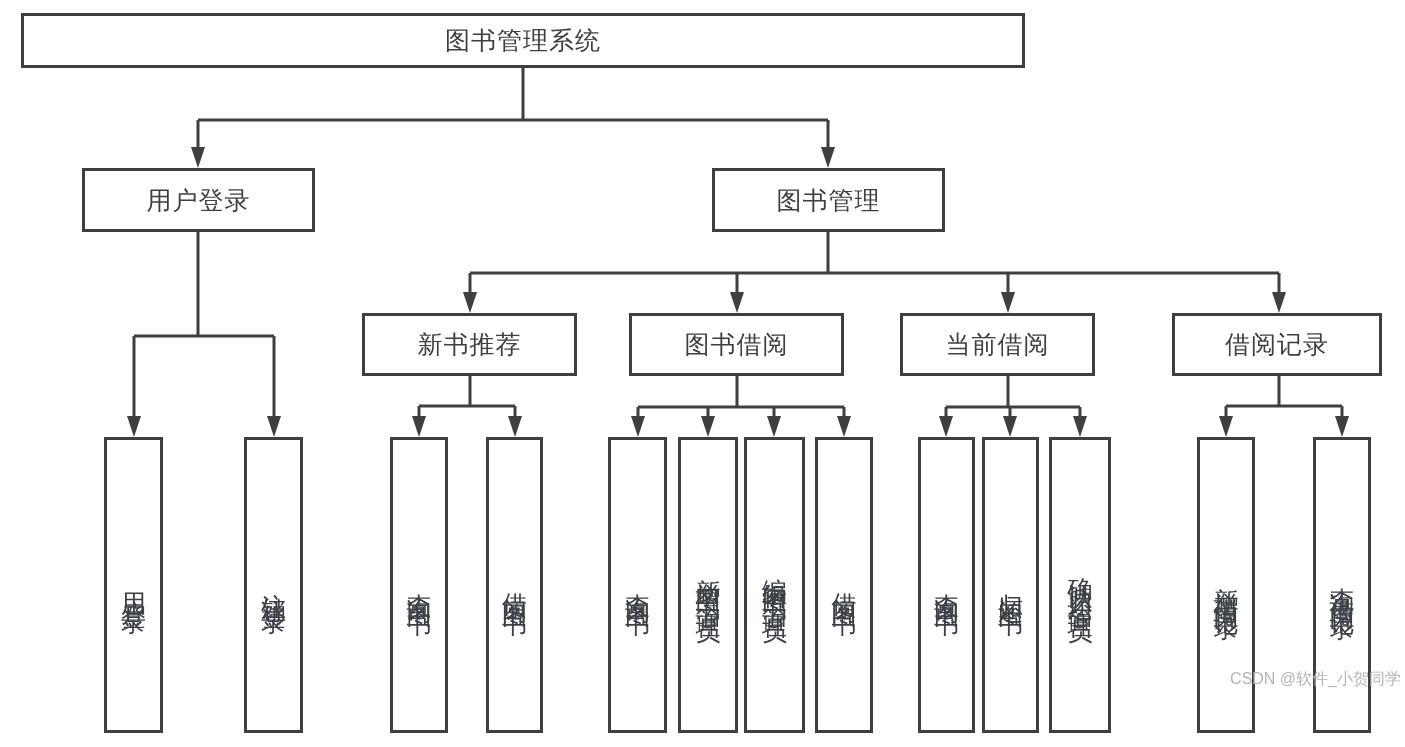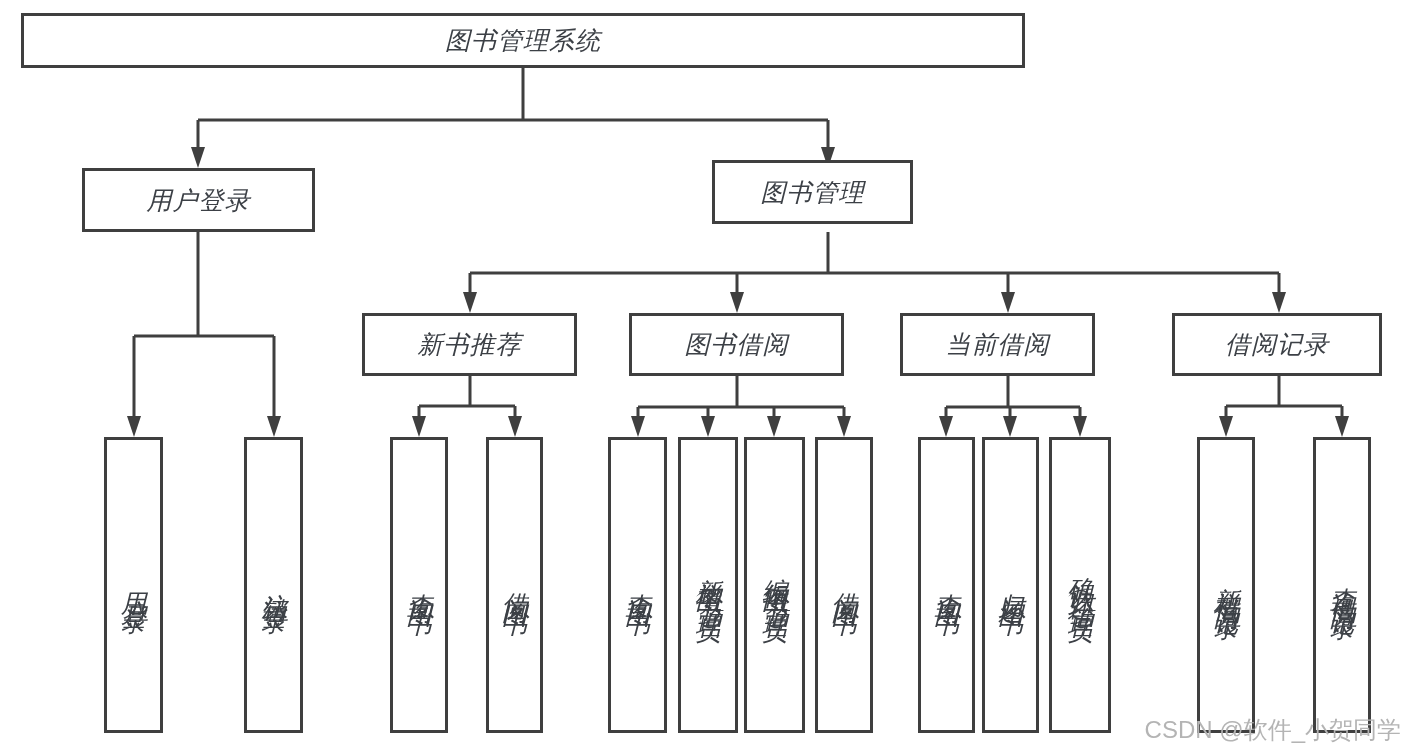--- a/index.html
+++ b/index.html
@@ -21,40 +21,39 @@
   }
   .node{
     position:absolute;
     box-sizing:border-box;
     background:#ffffff;
     border:3px solid var(--line);
     display:flex;
     align-items:center;
     justify-content:center;
     color:var(--text);
-    font-style:italic;
   }
   .node.h span{
     font-size:25px;
     letter-spacing:1px;
     white-space:nowrap;
   }
   .node.v span{
     writing-mode:vertical-rl;
     text-orientation:mixed;
     font-size:25px;
     letter-spacing:6px;
     line-height:1;
     white-space:nowrap;
   }
   #watermark{
     position:absolute;
     right:4px;
-    top:714px;
-    font-size:24px;
+    top:669px;
+    font-size:16px;
     color:var(--watermark);
     white-space:nowrap;
   }
 </style>
 </head>
 <body>
 
 <div id="stage">
 
   <svg id="connectors" viewBox="0 0 1405 747" xmlns="http://www.w3.org/2000/svg">
@@ -114,21 +113,21 @@
     </g>
   </svg>
 
   <div class="node h" style="left:21px;top:13px;width:1004px;height:55px">
     <span>图书管理系统</span>
   </div>
 
   <div class="node h" style="left:82px;top:168px;width:233px;height:64px">
     <span>用户登录</span>
   </div>
-  <div class="node h" style="left:712px;top:160px;width:201px;height:64px">
+  <div class="node h" style="left:712px;top:168px;width:233px;height:64px">
     <span>图书管理</span>
   </div>
 
   <div class="node h" style="left:629px;top:313px;width:215px;height:63px">
     <span>图书借阅</span>
   </div>
   <div class="node h" style="left:362px;top:313px;width:215px;height:63px">
     <span>新书推荐</span>
   </div>
   <div class="node h" style="left:900px;top:313px;width:195px;height:63px">

